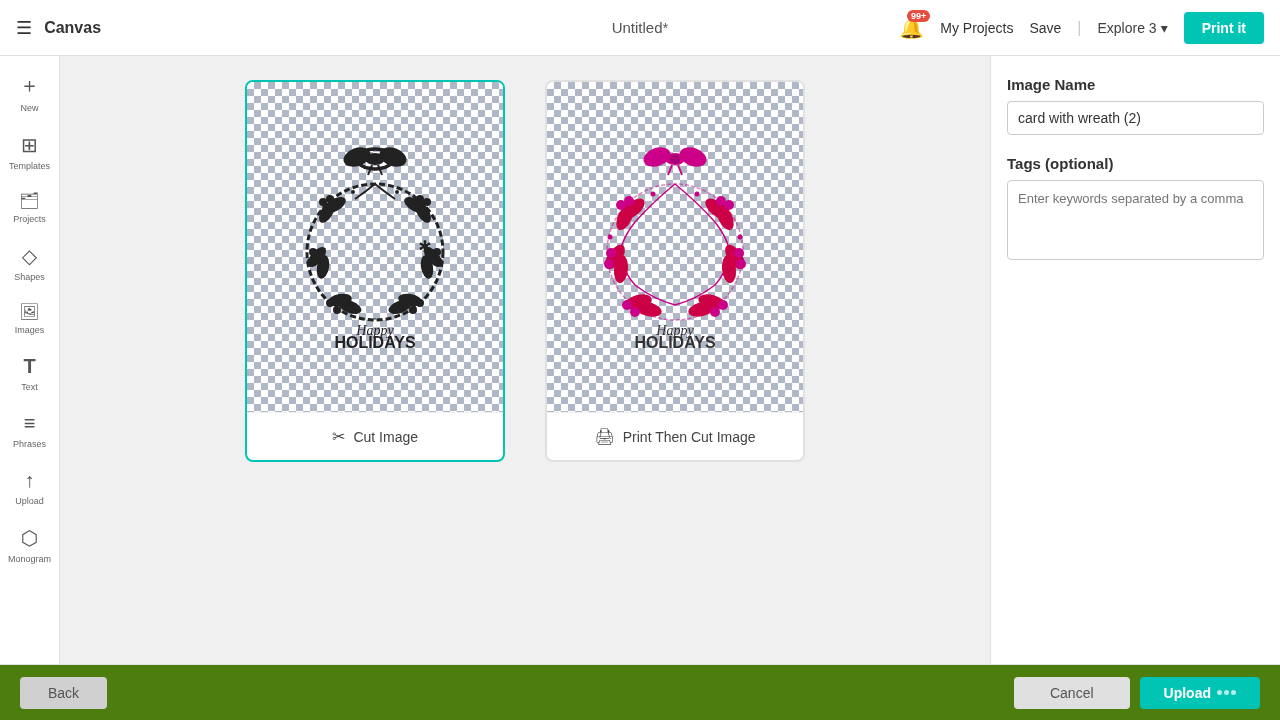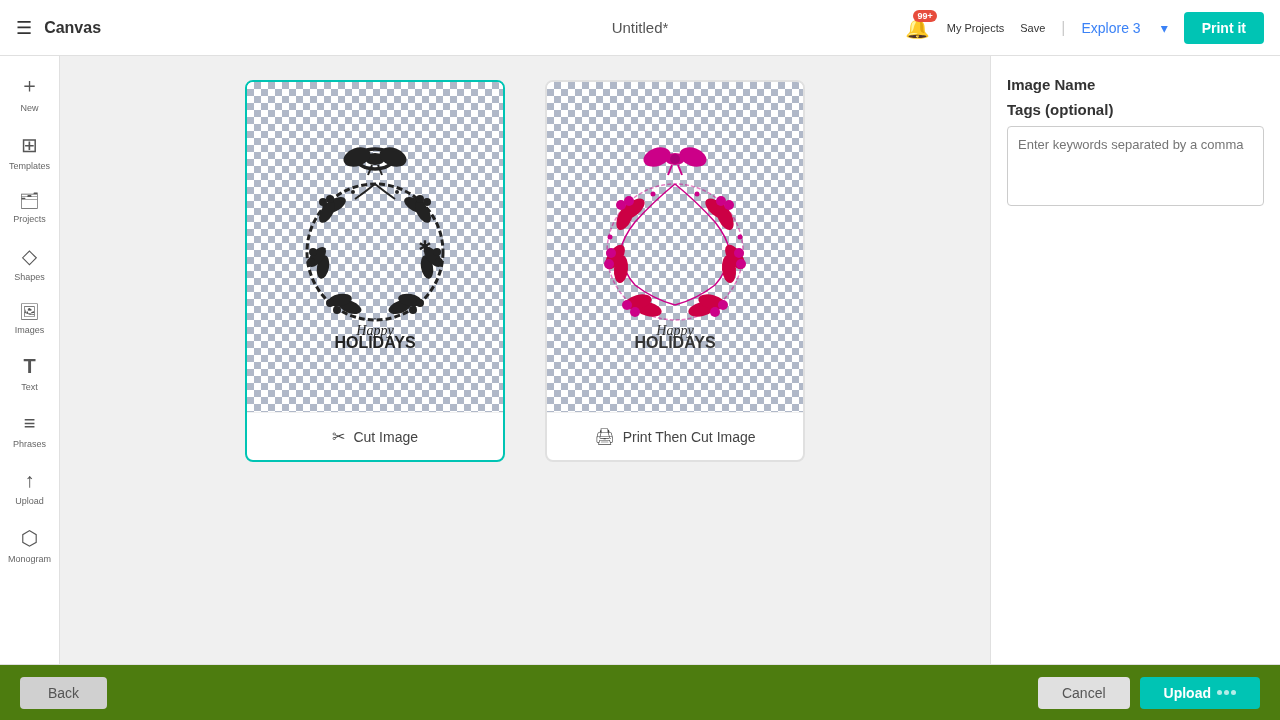--- a/index.html
+++ b/index.html
@@ -22,23 +22,23 @@
     .app-title { font-size: 16px; font-weight: 600; color: #333; }
     .topbar-center { position: absolute; left: 50%; transform: translateX(-50%); font-size: 15px; color: #555; }
     .topbar-right { margin-left: auto; display: flex; align-items: center; gap: 16px; }
     .notif-wrapper { position: relative; cursor: pointer; }
     .notif-badge {
       position: absolute; top: -6px; right: -6px;
       background: #e74c3c; color: #fff; font-size: 9px;
       border-radius: 10px; padding: 1px 4px; font-weight: bold;
     }
     .bell-icon { font-size: 20px; color: #555; }
-    .nav-link { font-size: 11px; color: #333; cursor: pointer; font-weight: 500; }
+    .nav-link { font-size: 14px; color: #333; cursor: pointer; font-weight: 500; }
     .nav-divider { color: #ccc; }
-    .explore-btn { display: flex; align-items: center; gap: 20px; font-size: 14px; color: #3b82f6; cursor: pointer; font-weight: 500; }
+    .explore-btn { display: flex; align-items: center; gap: 4px; font-size: 14px; color: #404040; cursor: pointer; font-weight: 500; }
     .make-it-btn {
       background: #00c4b4; color: #fff; border: none;
       padding: 8px 18px; border-radius: 4px; font-size: 14px;
       font-weight: 600; cursor: pointer;
     }
 
     
     .main-layout { display: flex; flex: 1; overflow: hidden; }
 
     
@@ -183,21 +183,21 @@
       flex-shrink: 0;
     }
     .back-btn {
       background: #d0d0d0; color: #555; border: none;
       padding: 8px 28px; border-radius: 4px; font-size: 14px;
       font-weight: 500; cursor: pointer;
     }
     .bottom-right { margin-left: auto; display: flex; gap: 10px; align-items: center; }
     .cancel-btn {
       background: #e0e0e0; color: #555; border: none;
-      padding: 8px 24px; border-radius: 4px; font-size: 14px;
+      padding: 8px 36px; border-radius: 4px; font-size: 14px;
       font-weight: 500; cursor: pointer;
     }
     .upload-btn {
       background: #00c4b4; color: #fff; border: none;
       padding: 8px 24px; border-radius: 4px; font-size: 14px;
       font-weight: 600; cursor: pointer; display: flex; align-items: center; gap: 6px;
     }
     .upload-btn-dots { display: flex; gap: 2px; align-items: center; }
     .upload-btn-dot { width: 5px; height: 5px; background: rgba(255,255,255,0.7); border-radius: 50%; }
   </style>
@@ -398,20 +398,21 @@
           <span class="card-label-icon">🖨</span>
           <span>Print Then Cut Image</span>
         </div>
       </div>
 
     </div>
   </div>
 
   <div class="right-panel">
     <div class="field-label">Image Name</div>
+    <input type="text" class="field-input" value="card with wreath (2)" style="">
 
     <div class="field-label">Tags (optional)</div>
     <textarea class="field-textarea" placeholder="Enter keywords separated by a comma" style=""></textarea>
   </div>
 
 </div>
 
 <div class="bottom-bar">
   <button class="back-btn">Back</button>
   <div class="bottom-right">

